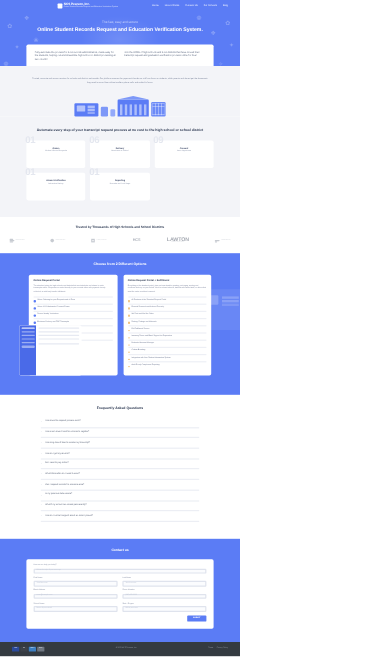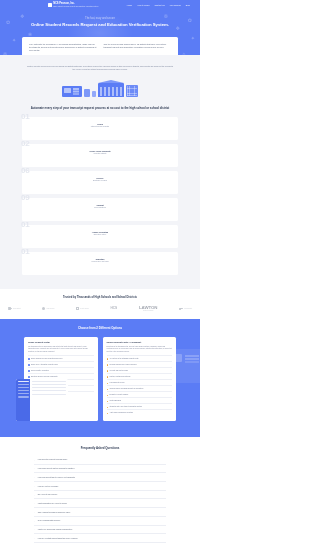--- a/index.html
+++ b/index.html
@@ -172,21 +172,21 @@
     text-align: center;
     font-size: 2.9px;
     font-weight: bold;
     color: #2f3b54;
     line-height: 1.5;
     padding: 0 24px;
     letter-spacing: -0.02px;
   }
   .steps-grid {
     display: grid;
-    grid-template-columns: repeat(1, 1fr);
+    grid-template-columns: repeat(3, 1fr);
     gap: 4px;
     padding: 0 22px;
     margin-top: 7px;
   }
   .step {
     position: relative;
     background: #ffffff;
     border-radius: 1.5px;
     padding: 6px 3px 5px;
     text-align: center;
@@ -472,26 +472,20 @@
   <section class="steps">
     <h2 class="sec-title">Automate every step of your transcript request process at no cost to the high school or school district</h2>
     <div class="steps-grid">
       <div class="step">
         <span class="step-num">01</span>
         <span class="step-icon" style="background:#5b7cf5"></span>
         <div class="step-name">Orders</div>
         <div class="step-sub">Student Record Requests</div>
       </div>
       <div class="step">
-        <span class="step-num">02</span>
-        <span class="step-icon" style="background:#e8a33d"></span>
-        <div class="step-name">Secure Online Payments</div>
-        <div class="step-sub">Collected Instantly</div>
-      </div>
-      <div class="step">
         <span class="step-num">06</span>
         <span class="step-icon" style="background:#d9534f"></span>
         <div class="step-name">Delivery</div>
         <div class="step-sub">Electronic or Mailed</div>
       </div>
       <div class="step">
         <span class="step-num">09</span>
         <span class="step-icon" style="background:#e8a33d"></span>
         <div class="step-name">Consent</div>
         <div class="step-sub">Form Signatures</div>

